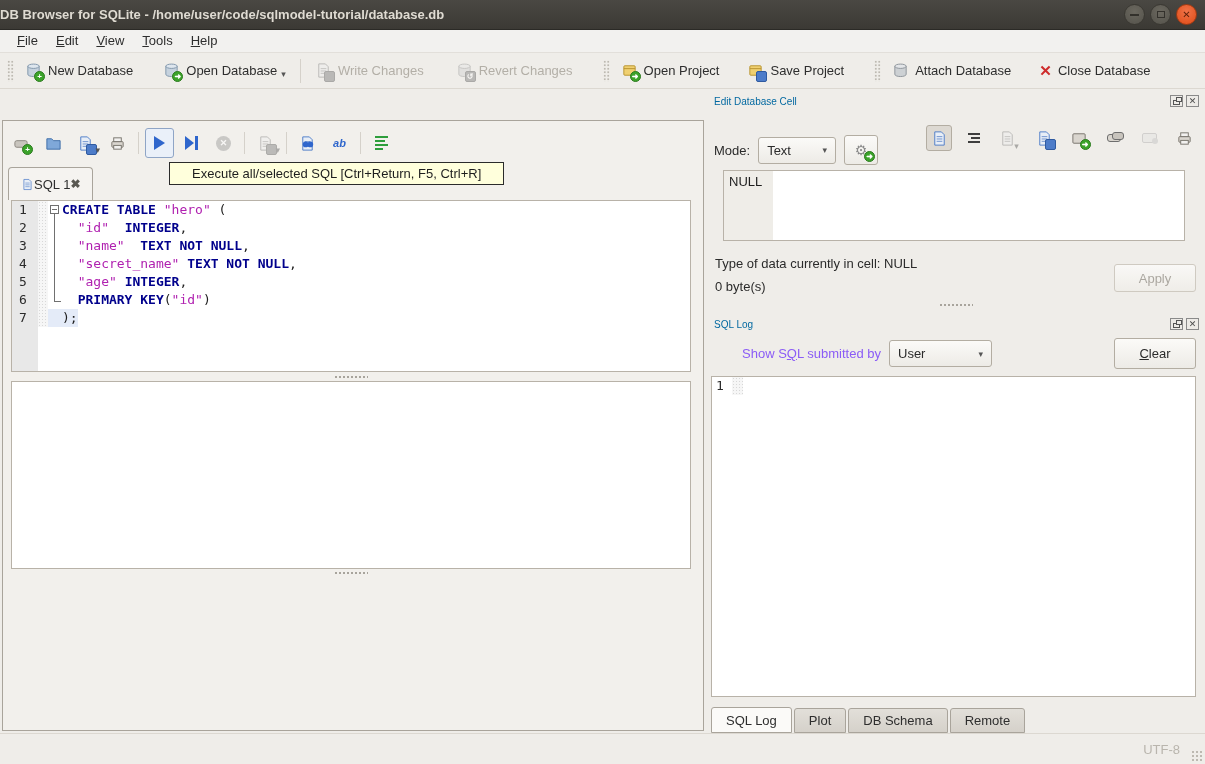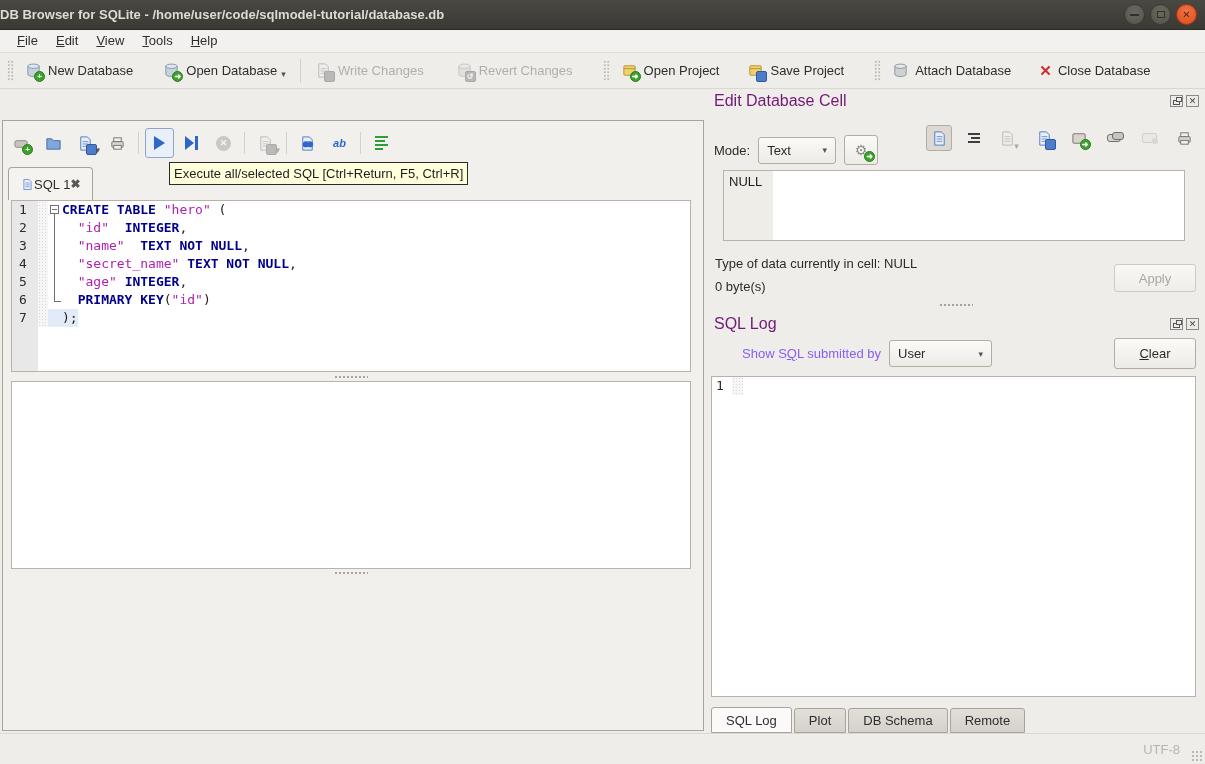--- a/index.html
+++ b/index.html
@@ -69,21 +69,21 @@
   .ebtn .dd-arrow{position:absolute;right:-1px;bottom:2px;}
 
   
   .sqltab{position:absolute;left:5px;top:46px;height:33px;display:flex;align-items:center;
     padding:0 12px;background:#F5F3F0;border:1px solid #A9A49B;border-bottom:none;border-radius:4px 4px 0 0;
     font-size:13px;color:#2E2E2E;box-sizing:border-box;z-index:2;}
   .sqltab .closex{color:#5A5852;font-weight:bold;font-size:12px;}
 
   
   .tooltip{position:absolute;left:166px;top:41px;background:#FFFFDC;border:1px solid #2B2B2B;
-    padding:3px 4px;font-size:13px;color:#1E1E1E;white-space:nowrap;z-index:10;}
+    padding:3px 22px;font-size:13px;color:#1E1E1E;white-space:nowrap;z-index:10;}
 
   
   .editor{position:absolute;left:8px;top:79px;width:680px;height:172px;background:#fff;
     border:1px solid #B8B2A8;box-sizing:border-box;overflow:hidden;font-family:"DejaVu Sans Mono",monospace;}
   .code-row{display:flex;height:18px;line-height:18px;font-size:13px;}
   .code-row.hl .fold,.code-row.hl .codetext{background:#E4EBF8;}
   .ln{width:26px;padding-left:7px;background:#E8E8E8;color:#2B2B2B;box-sizing:border-box;flex:0 0 auto;}
   .gutter-fill{position:absolute;left:0;top:0;bottom:0;width:26px;background:#E8E8E8;border-right:0;}
   .hatch{width:10px;flex:0 0 auto;background-color:#F6F6F6;
     background-image:radial-gradient(#D8D8D8 0.8px,transparent 0.9px);background-size:3px 3px;}
@@ -99,21 +99,21 @@
   .seg-p{color:#202020;}
 
   .splitter{position:absolute;left:8px;width:680px;height:6px;display:flex;align-items:center;justify-content:center;}
   .grip{width:34px;height:4px;background-image:radial-gradient(#A8A49C 1px,transparent 1.2px);background-size:4px 4px;}
   .pane{position:absolute;left:8px;width:680px;background:#fff;border:1px solid #B8B2A8;box-sizing:border-box;}
   .pane .placeholder{font-family:"DejaVu Sans Mono",monospace;font-size:13px;color:#8F8F8F;padding:8px 9px;}
 
   
   .right-panel{position:absolute;left:706px;top:89px;width:499px;height:644px;}
   .dock-header{position:absolute;left:0;right:0;height:20px;display:flex;align-items:center;}
-  .dock-header .dtitle{font-size:16px;color:#701a75;padding-left:8px;flex:1;}
+  .dock-header .dtitle{font-size:10px;color:#0369a1;padding-left:8px;flex:1;}
   .dock-ics{display:flex;gap:3px;padding-right:6px;}
   .dock-ic{width:13px;height:12px;border:1px solid #8A8A8A;background:#EDEBE7;position:relative;
     font-size:9px;line-height:11px;text-align:center;color:#4E4E4E;box-sizing:border-box;}
   .ic-float::before{content:"";position:absolute;left:2px;top:4px;width:5px;height:3px;border:1px solid #555;}
   .ic-float::after{content:"";position:absolute;left:5px;top:1px;width:4px;height:3px;border:1px solid #555;background:#EDEBE7;}
 
   .mode-row{position:absolute;left:8px;top:46px;height:30px;display:flex;align-items:center;}
   .mode-label{font-size:13px;color:#2B2B2B;margin-right:8px;}
   .combo{height:27px;border:1px solid #B3ADA2;border-radius:3px;background:linear-gradient(#FBFAF8,#EDEBE6);
     display:flex;align-items:center;padding:0 8px;font-size:13px;color:#2B2B2B;box-sizing:border-box;gap:26px;}

